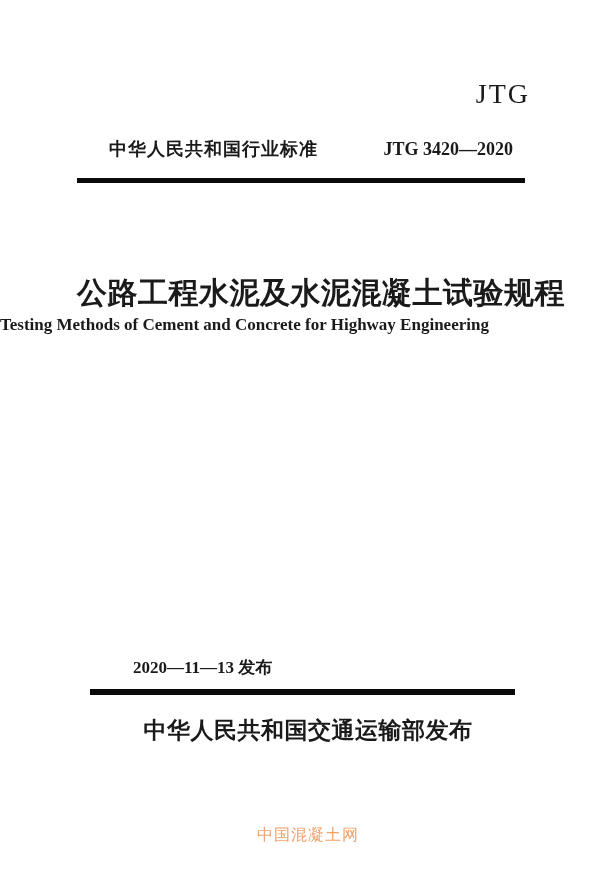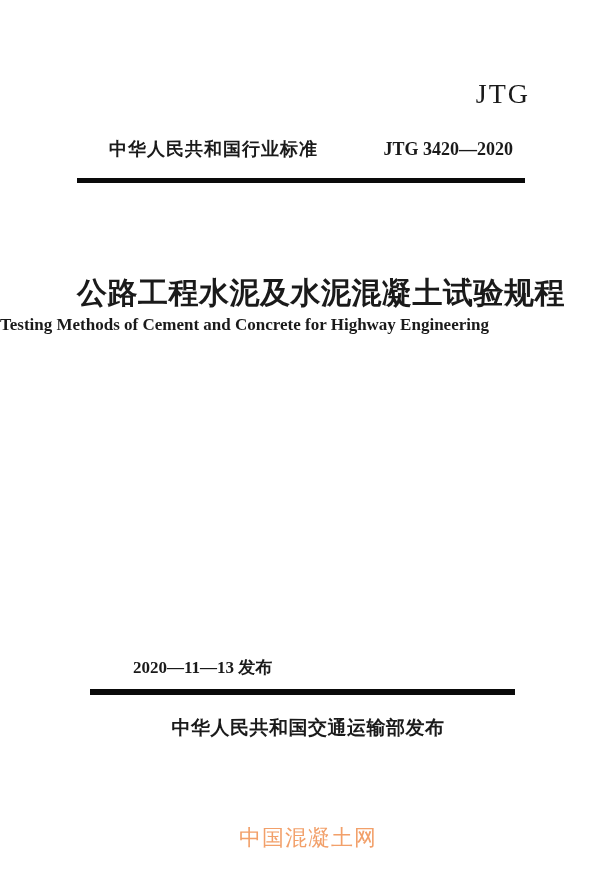--- a/index.html
+++ b/index.html
@@ -101,31 +101,31 @@
     width: 425px;
     height: 6px;
   }
   .publisher {
     position: absolute;
     top: 701px;
     left: 0;
     width: 100%;
     text-align: center;
     font-weight: bold;
-    font-size: 19px;
+    font-size: 23px;
     letter-spacing: 0.5px;
     line-height: 1.2;
   }
   .watermark {
     position: absolute;
     top: 809px;
     left: 0;
     width: 100%;
     text-align: center;
-    font-size: 22px;
+    font-size: 16px;
     line-height: 1.2;
     letter-spacing: 1px;
   }
 </style>
 </head>
 <body>
 
 <div class="page">
 
   <div class="jtg-code">JTG</div>

